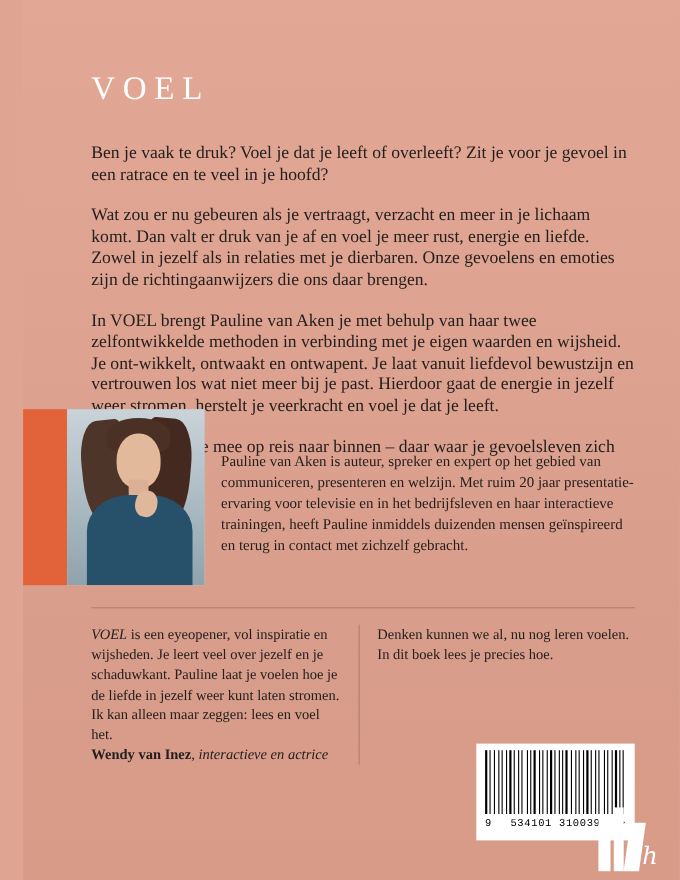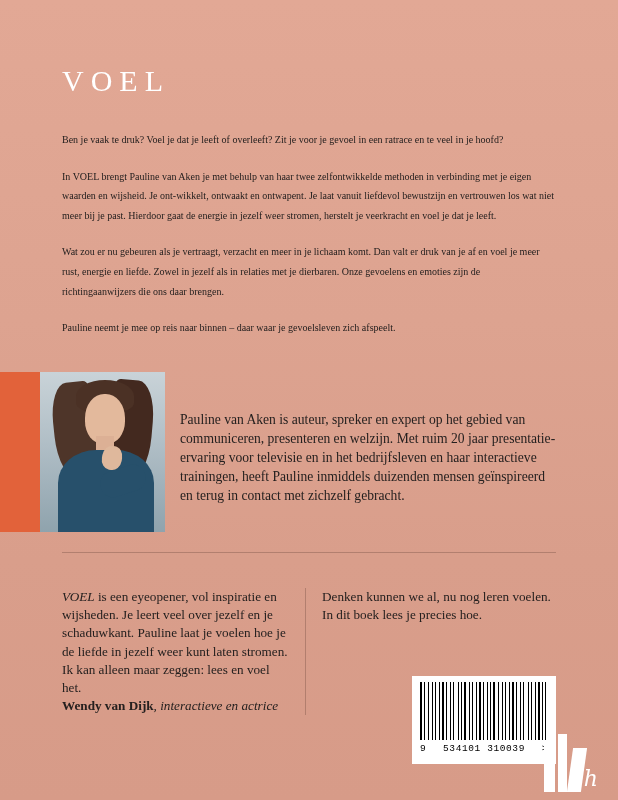--- a/index.html
+++ b/index.html
@@ -12,20 +12,21 @@
     background: #dfa492;
     font-family: "Liberation Serif", serif;
     color: #2b2b2b;
     overflow: hidden;
     position: relative;
   }
   .page {
     position: absolute;
     inset: 0;
     background: linear-gradient(180deg, #e2a895 0%, #dda390 40%, #d99e8b 70%, #d79b88 100%);
+    margin-left: 21px;
   }
 
   
   .title-row {
     position: absolute;
     left: 62px;
     top: 64px;
     display: flex;
     align-items: baseline;
     gap: 18px;
@@ -49,21 +50,21 @@
   
   .copy {
     position: absolute;
     left: 62px;
     top: 130px;
     width: 494px;
   }
   .copy p {
     margin: 0 0 17px 0;
     font-family: "Liberation Serif", serif;
-    font-size: 10px;
+    font-size: 16px;
     line-height: 19.6px;
     color: #25201f;
     text-align: left;
   }
   .copy p.last { margin-bottom: 0; }
 
   
   .author-block {
     position: absolute;
     left: 0px;
@@ -171,21 +172,21 @@
     top: 552px;
     width: 494px;
     height: 1px;
     background: rgba(90,55,45,0.30);
   }
 
   
   .quotes {
     position: absolute;
     left: 62px;
-    top: 588px;
+    top: 568px;
     width: 494px;
     display: flex;
     gap: 0px;
   }
   .quote-left {
     width: 243px;
     padding-right: 16px;
     box-sizing: border-box;
   }
   .quote-divider {
@@ -302,22 +303,22 @@
 <body>
 
 <div class="page">
 
   <div class="title-row">
     <div class="title-main">VOEL</div>
   </div>
 
   <div class="copy">
     <p>Ben je vaak te druk? Voel je dat je leeft of overleeft? Zit je voor je gevoel in een ratrace en te veel in je hoofd?</p>
+    <p>Wat zou er nu gebeuren als je vertraagt, verzacht en meer in je lichaam komt. Dan valt er druk van je af en voel je meer rust, energie en liefde. Zowel in jezelf als in relaties met je dierbaren. Onze gevoelens en emoties zijn de richtingaanwijzers die ons daar brengen.</p>
     <p>In VOEL brengt Pauline van Aken je met behulp van haar twee zelfontwikkelde methoden in verbinding met je eigen waarden en wijsheid. Je ont-wikkelt, ontwaakt en ontwapent. Je laat vanuit liefdevol bewustzijn en vertrouwen los wat niet meer bij je past. Hierdoor gaat de energie in jezelf weer stromen, herstelt je veerkracht en voel je dat je leeft.</p>
-    <p>Wat zou er nu gebeuren als je vertraagt, verzacht en meer in je lichaam komt. Dan valt er druk van je af en voel je meer rust, energie en liefde. Zowel in jezelf als in relaties met je dierbaren. Onze gevoelens en emoties zijn de richtingaanwijzers die ons daar brengen.</p>
     <p class="last">Pauline neemt je mee op reis naar binnen – daar waar je gevoelsleven zich afspeelt.</p>
   </div>
 
   <div class="author-block">
     <div class="author-swatch"></div>
     <div class="author-photo">
       <div class="photo-bg"></div>
       <div class="photo-hair-l"></div>
       <div class="photo-hair-r"></div>
       <div class="photo-hair-top"></div>
@@ -330,21 +331,21 @@
     <div class="author-text">
       <b>Pauline van Aken</b><span> is auteur, spreker en expert op het gebied van communiceren, presenteren en welzijn. Met ruim 20 jaar presentatie-ervaring voor televisie en in het bedrijfsleven en haar interactieve trainingen, heeft Pauline inmiddels duizenden mensen geïnspireerd en terug in contact met zichzelf gebracht.</span>
     </div>
   </div>
 
   <div class="divider"></div>
 
   <div class="quotes">
     <div class="quote-left">
       <p><em>VOEL</em><span> is een eyeopener, vol inspiratie en wijsheden. Je leert veel over jezelf en je schaduwkant. Pauline laat je voelen hoe je de liefde in jezelf weer kunt laten stromen. Ik kan alleen maar zeggen: lees en voel het.</span></p>
-      <p class="quote-attrib"><span>Wendy van Dijk</span><span class="role">, interactieve en actrice</span></p>
+      <p class="quote-attrib"><span>Wendy van Inez</span><span class="role">, interactieve en actrice</span></p>
     </div>
     <div class="quote-divider"></div>
     <div class="quote-right">
       <p>Denken kunnen we al, nu nog leren voelen. In dit boek lees je precies hoe.</p>
     </div>
   </div>
 
 
   <div class="barcode-box">
     <div class="bars">

